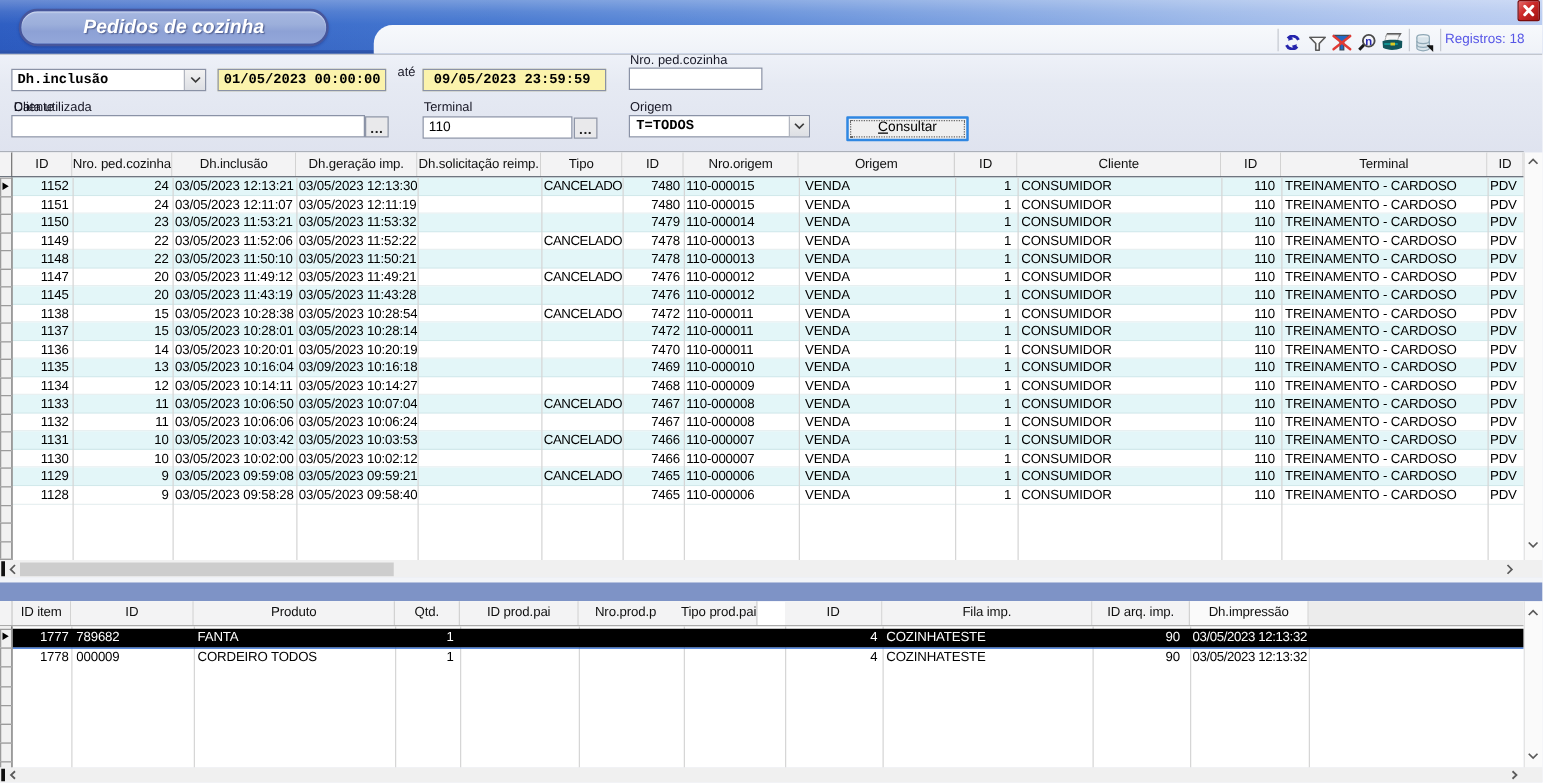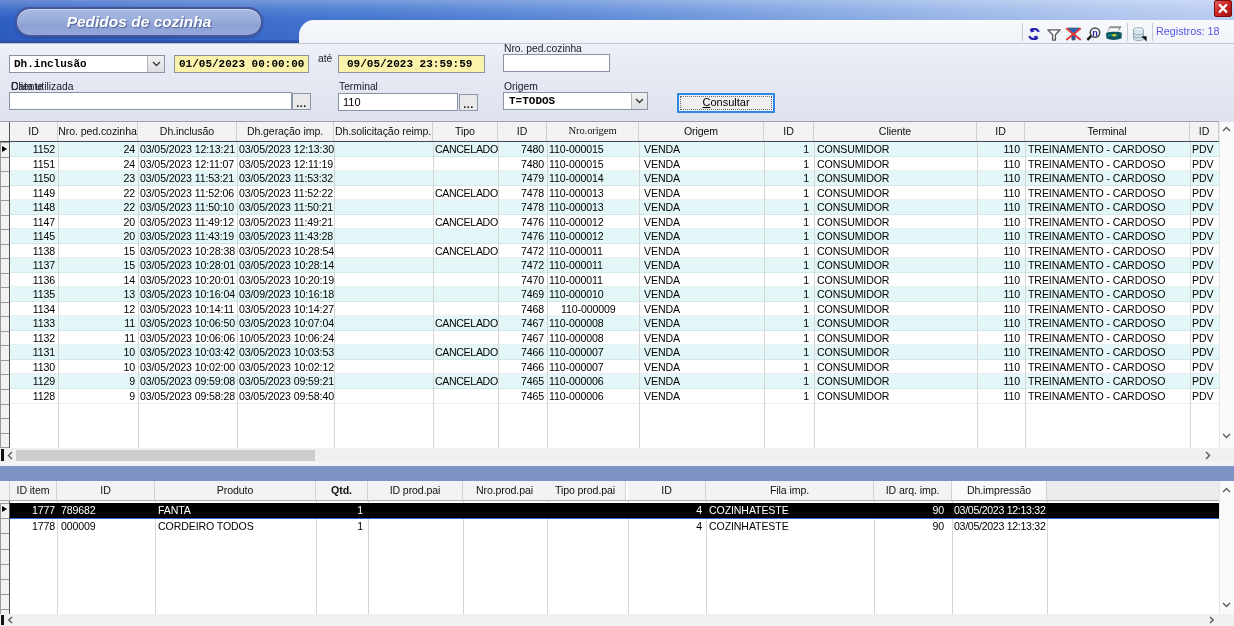--- a/index.html
+++ b/index.html
@@ -99,21 +99,21 @@
 <div class="ab" style="left:0;top:121.3px;width:1219px;height:1px;background:#9AA0A8;"></div>
 <div class="ab" style="left:0;top:122px;width:1219px;height:326px;background:#FFF;"></div>
 <div class="hcell" style="left:0px;top:122px;width:10px;height:18.5px;line-height:18.5px;border-right:1.5px solid #555;"></div>
 <div class="hcell" style="left:10px;top:122px;width:48px;height:18.5px;line-height:18.5px;">ID</div>
 <div class="hcell" style="left:58px;top:122px;width:80px;height:18.5px;line-height:18.5px;">Nro. ped.cozinha</div>
 <div class="hcell" style="left:138px;top:122px;width:99px;height:18.5px;line-height:18.5px;">Dh.inclusão</div>
 <div class="hcell" style="left:237px;top:122px;width:97px;height:18.5px;line-height:18.5px;">Dh.geração imp.</div>
 <div class="hcell" style="left:334px;top:122px;width:99px;height:18.5px;line-height:18.5px;">Dh.solicitação reimp.</div>
 <div class="hcell" style="left:433px;top:122px;width:65px;height:18.5px;line-height:18.5px;">Tipo</div>
 <div class="hcell" style="left:498px;top:122px;width:49px;height:18.5px;line-height:18.5px;">ID</div>
-<div class="hcell" style="left:547px;top:122px;width:92px;height:18.5px;line-height:18.5px;font-family:Liberation Serif, serif;">Nro.origem</div>
+<div class="hcell" style="left:547px;top:122px;width:92px;height:18.5px;line-height:18.5px;">Nro.origem</div>
 <div class="hcell" style="left:639px;top:122px;width:125px;height:18.5px;line-height:18.5px;">Origem</div>
 <div class="hcell" style="left:764px;top:122px;width:50px;height:18.5px;line-height:18.5px;">ID</div>
 <div class="hcell" style="left:814px;top:122px;width:163px;height:18.5px;line-height:18.5px;">Cliente</div>
 <div class="hcell" style="left:977px;top:122px;width:48px;height:18.5px;line-height:18.5px;">ID</div>
 <div class="hcell" style="left:1025px;top:122px;width:165px;height:18.5px;line-height:18.5px;">Terminal</div>
 <div class="hcell" style="left:1190px;top:122px;width:29px;height:18.5px;line-height:18.5px;">ID</div>
 <div class="ab" style="left:0;top:140.5px;width:1219px;height:1.5px;background:#3F4856;"></div>
 <div class="ab" style="left:10px;top:142.00px;width:1209px;height:14.53px;background:#E3F6F8;border-bottom:1px solid rgba(150,185,190,0.22);"></div>
 <div class="cell" style="left:10px;top:142.00px;width:45px;line-height:14.53px;text-align:right;">1152</div>
 <div class="cell" style="left:58px;top:142.00px;width:77px;line-height:14.53px;text-align:right;">24</div>
@@ -260,21 +260,21 @@
 <div class="cell" style="left:817px;top:287.30px;width:160px;line-height:14.53px;">CONSUMIDOR</div>
 <div class="cell" style="left:977px;top:287.30px;width:43px;line-height:14.53px;text-align:right;">110</div>
 <div class="cell" style="left:1028px;top:287.30px;width:162px;line-height:14.53px;">TREINAMENTO - CARDOSO</div>
 <div class="cell" style="left:1192px;top:287.30px;width:27px;line-height:14.53px;">PDV</div>
 <div class="ab" style="left:10px;top:301.83px;width:1209px;height:14.53px;background:#FFFFFF;border-bottom:1px solid rgba(150,185,190,0.22);"></div>
 <div class="cell" style="left:10px;top:301.83px;width:45px;line-height:14.53px;text-align:right;">1134</div>
 <div class="cell" style="left:58px;top:301.83px;width:77px;line-height:14.53px;text-align:right;">12</div>
 <div class="cell" style="left:140px;top:301.83px;width:97px;line-height:14.53px;">03/05/2023 10:14:11</div>
 <div class="cell" style="left:239px;top:301.83px;width:95px;line-height:14.53px;">03/05/2023 10:14:27</div>
 <div class="cell" style="left:498px;top:301.83px;width:46px;line-height:14.53px;text-align:right;">7468</div>
-<div class="cell" style="left:549px;top:301.83px;width:90px;line-height:14.53px;padding-left:12px;">110-000009</div>
+<div class="cell" style="left:549px;top:301.83px;width:90px;line-height:14.53px;">110-000009</div>
 <div class="cell" style="left:644px;top:301.83px;width:120px;line-height:14.53px;">VENDA</div>
 <div class="cell" style="left:764px;top:301.83px;width:45px;line-height:14.53px;text-align:right;">1</div>
 <div class="cell" style="left:817px;top:301.83px;width:160px;line-height:14.53px;">CONSUMIDOR</div>
 <div class="cell" style="left:977px;top:301.83px;width:43px;line-height:14.53px;text-align:right;">110</div>
 <div class="cell" style="left:1028px;top:301.83px;width:162px;line-height:14.53px;">TREINAMENTO - CARDOSO</div>
 <div class="cell" style="left:1192px;top:301.83px;width:27px;line-height:14.53px;">PDV</div>
 <div class="ab" style="left:10px;top:316.36px;width:1209px;height:14.53px;background:#E3F6F8;border-bottom:1px solid rgba(150,185,190,0.22);"></div>
 <div class="cell" style="left:10px;top:316.36px;width:45px;line-height:14.53px;text-align:right;">1133</div>
 <div class="cell" style="left:58px;top:316.36px;width:77px;line-height:14.53px;text-align:right;">11</div>
 <div class="cell" style="left:140px;top:316.36px;width:97px;line-height:14.53px;">03/05/2023 10:06:50</div>
@@ -285,21 +285,21 @@
 <div class="cell" style="left:644px;top:316.36px;width:120px;line-height:14.53px;">VENDA</div>
 <div class="cell" style="left:764px;top:316.36px;width:45px;line-height:14.53px;text-align:right;">1</div>
 <div class="cell" style="left:817px;top:316.36px;width:160px;line-height:14.53px;">CONSUMIDOR</div>
 <div class="cell" style="left:977px;top:316.36px;width:43px;line-height:14.53px;text-align:right;">110</div>
 <div class="cell" style="left:1028px;top:316.36px;width:162px;line-height:14.53px;">TREINAMENTO - CARDOSO</div>
 <div class="cell" style="left:1192px;top:316.36px;width:27px;line-height:14.53px;">PDV</div>
 <div class="ab" style="left:10px;top:330.89px;width:1209px;height:14.53px;background:#FFFFFF;border-bottom:1px solid rgba(150,185,190,0.22);"></div>
 <div class="cell" style="left:10px;top:330.89px;width:45px;line-height:14.53px;text-align:right;">1132</div>
 <div class="cell" style="left:58px;top:330.89px;width:77px;line-height:14.53px;text-align:right;">11</div>
 <div class="cell" style="left:140px;top:330.89px;width:97px;line-height:14.53px;">03/05/2023 10:06:06</div>
-<div class="cell" style="left:239px;top:330.89px;width:95px;line-height:14.53px;">10/05/2023 10:06:24</div>
+<div class="cell" style="left:239px;top:330.89px;width:95px;line-height:14.53px;">03/05/2023 10:06:24</div>
 <div class="cell" style="left:498px;top:330.89px;width:46px;line-height:14.53px;text-align:right;">7467</div>
 <div class="cell" style="left:549px;top:330.89px;width:90px;line-height:14.53px;">110-000008</div>
 <div class="cell" style="left:644px;top:330.89px;width:120px;line-height:14.53px;">VENDA</div>
 <div class="cell" style="left:764px;top:330.89px;width:45px;line-height:14.53px;text-align:right;">1</div>
 <div class="cell" style="left:817px;top:330.89px;width:160px;line-height:14.53px;">CONSUMIDOR</div>
 <div class="cell" style="left:977px;top:330.89px;width:43px;line-height:14.53px;text-align:right;">110</div>
 <div class="cell" style="left:1028px;top:330.89px;width:162px;line-height:14.53px;">TREINAMENTO - CARDOSO</div>
 <div class="cell" style="left:1192px;top:330.89px;width:27px;line-height:14.53px;">PDV</div>
 <div class="ab" style="left:10px;top:345.42px;width:1209px;height:14.53px;background:#E3F6F8;border-bottom:1px solid rgba(150,185,190,0.22);"></div>
 <div class="cell" style="left:10px;top:345.42px;width:45px;line-height:14.53px;text-align:right;">1131</div>
@@ -409,24 +409,24 @@
 <svg class="ab" style="left:1205px;top:451px;" width="6" height="9">
     <path d="M1 1 L4.5 4.5 L1 8" stroke="#5A5A5A" stroke-width="1.4" fill="none"></path>
   </svg>
 <div class="ab" style="left:0;top:462px;width:1234px;height:4px;background:#F2F4F8;"></div>
 <div class="ab" style="left:0;top:466px;width:1234px;height:15px;background:#7E93C6;"></div>
 <div class="ab" style="left:0;top:481px;width:1219px;height:133px;background:#FFF;"></div>
 <div class="hcell" style="left:0px;top:481px;width:10px;height:18.5px;line-height:18.5px;border-right:1.5px solid #555;"></div>
 <div class="hcell" style="left:10px;top:481px;width:47px;height:18.5px;line-height:18.5px;">ID item</div>
 <div class="hcell" style="left:57px;top:481px;width:98px;height:18.5px;line-height:18.5px;">ID</div>
 <div class="hcell" style="left:155px;top:481px;width:161px;height:18.5px;line-height:18.5px;">Produto</div>
-<div class="hcell" style="left:316px;top:481px;width:52px;height:18.5px;line-height:18.5px;font-weight:bold;">Qtd.</div>
+<div class="hcell" style="left:316px;top:481px;width:52px;height:18.5px;line-height:18.5px;">Qtd.</div>
 <div class="hcell" style="left:368px;top:481px;width:95px;height:18.5px;line-height:18.5px;">ID prod.pai</div>
 <div class="hcell" style="left:463px;top:481px;width:84px;height:18.5px;line-height:18.5px;">Nro.prod.pai</div>
-<div class="hcell" style="left:545px;top:481px;width:81px;height:18.5px;line-height:18.5px;">Tipo prod.pai</div>
+<div class="hcell" style="left:525px;top:481px;width:81px;height:18.5px;line-height:18.5px;text-align:right;">Tipo prod.pai</div>
 <div class="hcell" style="left:628px;top:481px;width:78px;height:18.5px;line-height:18.5px;">ID</div>
 <div class="hcell" style="left:706px;top:481px;width:168px;height:18.5px;line-height:18.5px;">Fila imp.</div>
 <div class="hcell" style="left:874px;top:481px;width:78px;height:18.5px;line-height:18.5px;">ID arq. imp.</div>
 <div class="hcell" style="left:952px;top:481px;width:95px;height:18.5px;line-height:18.5px;background:#FAFAFA;">Dh.impressão</div>
 <div class="hcell" style="left:1047px;top:481px;width:172px;height:18.5px;background:#ECECEC;border-right:none;"></div>
 <div class="ab" style="left:0;top:499.5px;width:1219px;height:1px;background:#ABABAB;"></div>
 <div class="vline" style="left:57px;top:500.5px;height:113.5px;"></div>
 <div class="vline" style="left:155px;top:500.5px;height:113.5px;"></div>
 <div class="vline" style="left:316px;top:500.5px;height:113.5px;"></div>
 <div class="vline" style="left:368px;top:500.5px;height:113.5px;"></div>

